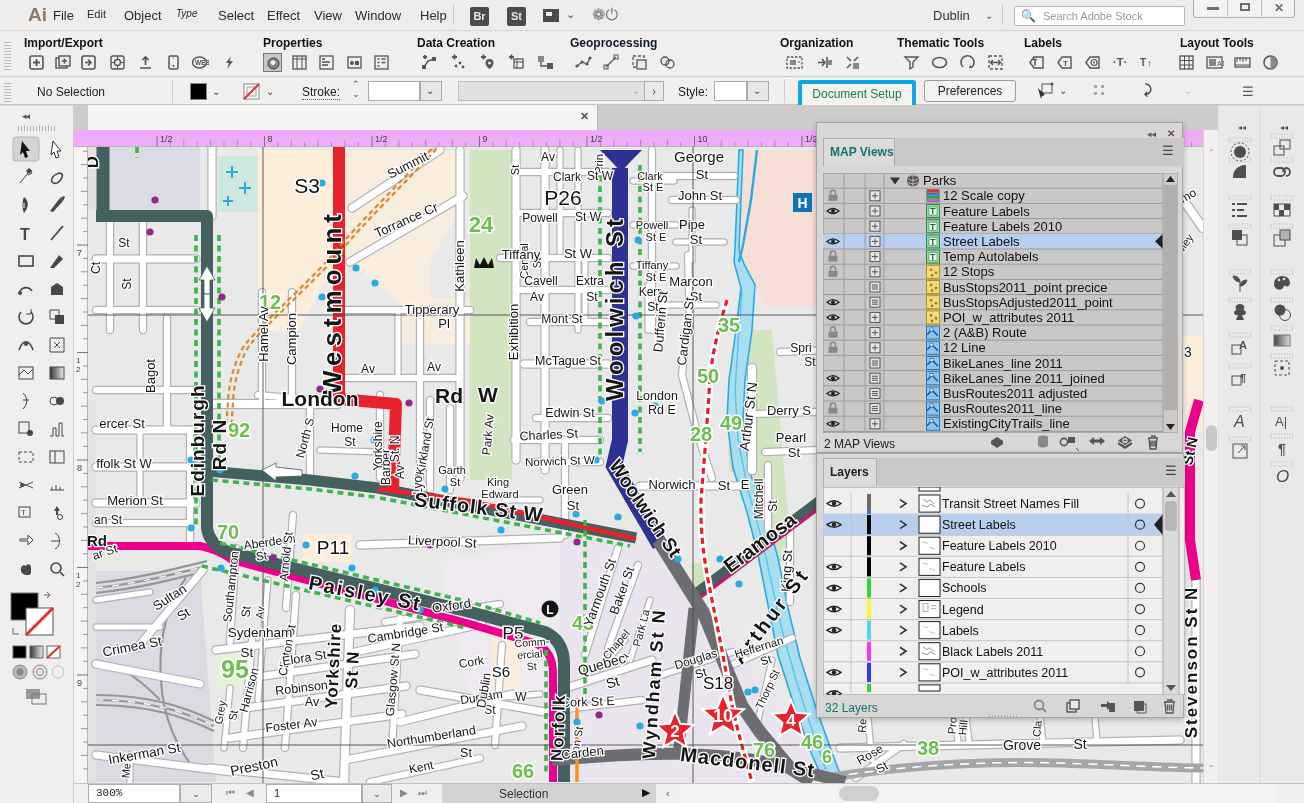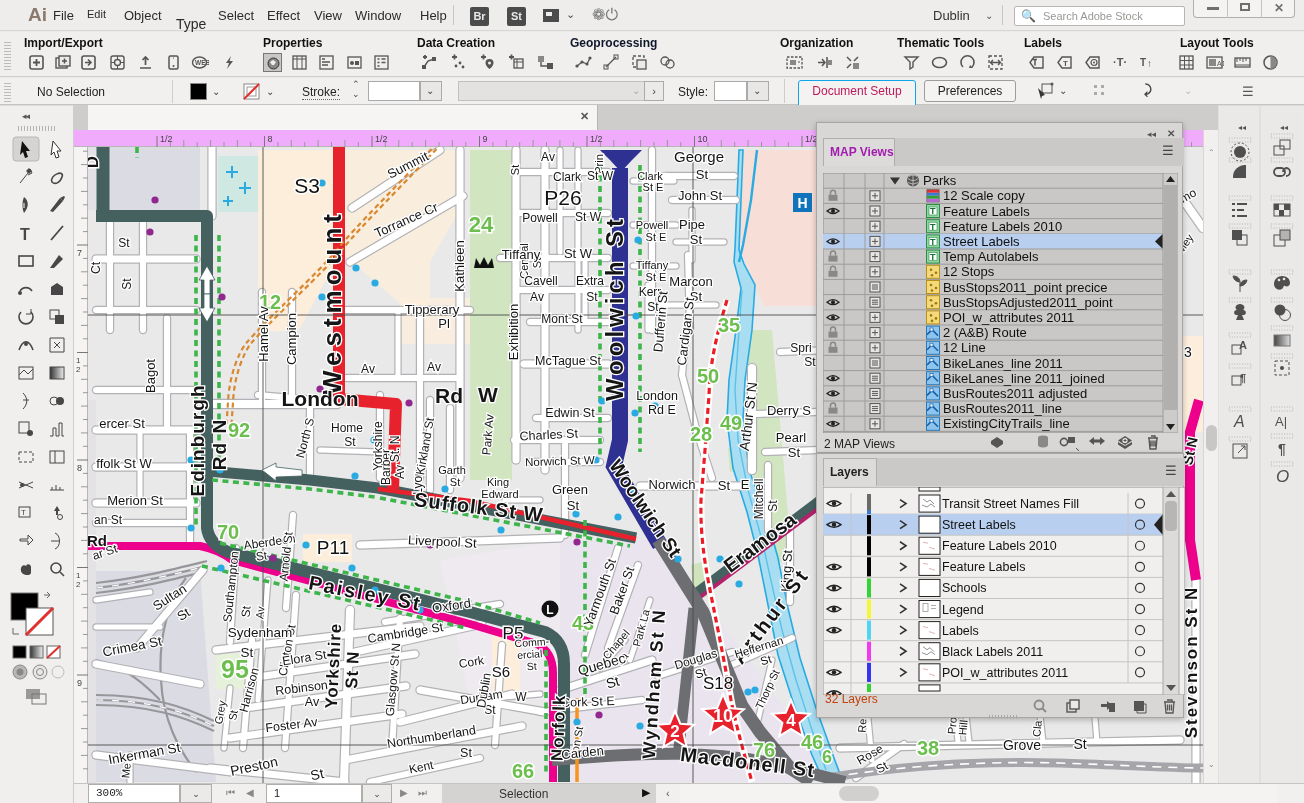--- a/index.html
+++ b/index.html
@@ -10,21 +10,21 @@
 </style>
 </head>
 <body>
 <div id="app">
 
   <div class="abs" style="left:0;top:0;width:1304px;height:31px;background:#eeedec;border-bottom:1px solid #d8d6d4;padding-left:24px;">
     <span class="abs" style="left:28px;top:4px;font-size:19px;font-weight:bold;color:#8a7a6e;">Ai</span>
     <span class="abs" style="left:53px;top:8px;color:#2b2b2b;font-size:13px;">File</span>
     <span class="abs" style="left:87px;top:8px;color:#2b2b2b;font-size:11px;">Edit</span>
     <span class="abs" style="left:124px;top:8px;color:#2b2b2b;font-size:13px;">Object</span>
-    <span class="abs" style="left:176px;top:16px;color:#2b2b2b;font-size:14px;">Type</span>
+    <span class="abs" style="left:176px;top:8px;color:#2b2b2b;font-size:10px;font-style:italic;">Type</span>
     <span class="abs" style="left:218px;top:8px;color:#2b2b2b;font-size:13px;">Select</span>
     <span class="abs" style="left:267px;top:8px;color:#2b2b2b;font-size:13px;">Effect</span>
     <span class="abs" style="left:314px;top:8px;color:#2b2b2b;font-size:13px;">View</span>
     <span class="abs" style="left:355px;top:8px;color:#2b2b2b;font-size:13px;">Window</span>
     <span class="abs" style="left:420px;top:8px;color:#2b2b2b;font-size:13px;">Help</span>
     <span class="abs" style="left:453px;top:5px;width:1px;height:20px;background:#c8c6c4;"></span>
     <span class="abs" style="left:470px;top:7px;width:19px;height:19px;background:#4b4b4b;color:#e8e8e8;font-size:11px;font-weight:bold;text-align:center;line-height:19px;border-radius:2px;">Br</span>
     <span class="abs" style="left:507px;top:7px;width:19px;height:19px;background:#4b4b4b;color:#e8e8e8;font-size:11px;font-weight:bold;text-align:center;line-height:19px;border-radius:2px;">St</span>
     <span class="abs" style="left:543px;top:9px;width:16px;height:13px;background:#4b4b4b;"></span>
     <span class="abs" style="left:546px;top:12px;width:6px;height:4px;background:#eeedec;"></span>
@@ -255,21 +255,21 @@
     <span class="abs" style="left:678px;top:2px;"></span>
   </div>
 
   <div class="abs" style="left:644px;top:78px;width:660px;height:27px;background:#f1f0ee;border-bottom:1px solid #c6c4c2;">
     <span class="abs" style="left:0px;top:3px;width:20px;height:20px;background:#eceae8;border:1px solid #aaa;text-align:center;line-height:18px;font-size:11px;color:#444;">›</span>
     <span class="abs" style="left:34px;top:7px;font-size:12px;color:#222;">Style:</span>
     <span class="abs" style="left:70px;top:3px;width:33px;height:20px;background:#fff;border:1px solid #aaa;"></span>
     <span class="abs" style="left:103px;top:3px;width:22px;height:20px;background:#e8e7e5;border:1px solid #aaa;"></span>
     <span class="abs" style="left:109px;top:7px;color:#444;font-size:10px;">⌄</span>
     <span class="abs" style="left:140px;top:1px;width:1px;height:24px;background:#cfcdcb;"></span>
-    <span class="abs" style="left:154px;top:2px;width:118px;height:32px;background:#f4f3f1;border:1px solid #0ea5e9;border-radius:3px;text-align:center;line-height:20px;font-size:12px;color:#be185d;">Document Setup</span>
+    <span class="abs" style="left:154px;top:2px;width:118px;height:32px;background:#f4f3f1;border:4px solid #0ea5e9;border-radius:3px;text-align:center;line-height:20px;font-size:12px;color:#15803d;">Document Setup</span>
     <span class="abs" style="left:280px;top:2px;width:92px;height:22px;background:#f4f3f1;border:1px solid #9e9c9a;border-radius:3px;text-align:center;line-height:20px;font-size:12px;color:#222;">Preferences</span>
     <svg class="abs" style="left:390px;top:4px;" width="22" height="18">
         <rect x="8" y="2" width="10" height="9" fill="none" stroke="#555"></rect>
         <circle cx="8" cy="11" r="1.5" fill="#555"></circle>
         <circle cx="18" cy="2" r="1.5" fill="#555"></circle>
         <path d="M4,6 L11,13 L8,14 L7,17 Z" fill="#333"></path>
       </svg>
     <span class="abs" style="left:415px;top:7px;color:#444;font-size:10px;">⌄</span>
     <span class="abs" style="left:448px;top:5px;width:13px;height:13px;opacity:.45;background:radial-gradient(circle 2px,#555 2px,transparent 2px);background-size:7px 7px;"></span>
     <span class="abs" style="left:500px;top:4px;font-size:13px;color:#444;font-weight:bold;">⤸</span>
@@ -1255,21 +1255,21 @@
         <g transform="translate(64,370)">
           <text x="-6" y="6" font-size="17" fill="#4f4f4f" font-style="italic" font-family="Liberation Serif">O</text>
         </g>
       </svg></div>
 
   <div id="mapviews" class="abs" style="left:816px;top:122px;width:367px;height:331px;background:#d9d7d5;border:1px solid #a8a6a4;box-shadow:0 2px 6px rgba(0,0,0,.25);">
       <span class="abs" style="left:330px;top:6px;color:#555;font-size:9px;">◂◂</span>
       <span class="abs" style="left:350px;top:5px;color:#555;font-size:10px;font-weight:bold;">✕</span>
       <div class="abs" style="left:6px;top:15px;width:361px;height:28px;background:#cbc9c7;"></div>
       <div class="abs" style="left:6px;top:15px;width:72px;height:28px;background:#dddbd9;border:1px solid #b0aeac;border-bottom:none;"></div>
-      <span class="abs" style="left:13px;top:22px;font-size:12px;font-weight:bold;color:#a21caf;">MAP Views</span>
+      <span class="abs" style="left:13px;top:22px;font-size:12px;font-weight:bold;color:#0f766e;">MAP Views</span>
       <span class="abs" style="left:345px;top:20px;font-size:13px;color:#444;">☰</span>
       <svg width="355" height="260" style="position:absolute;left:6px;top:50px;">
         <rect x="0" y="0" width="355" height="260" fill="#c9c8c6" stroke="#8f8d8b"></rect>
         <line x1="0" y1="15.2" x2="340" y2="15.2" stroke="#9e9c9a"></line>
         <line x1="21" y1="0" x2="21" y2="15.2" stroke="#9e9c9a"></line>
         <line x1="42" y1="0" x2="42" y2="15.2" stroke="#9e9c9a"></line>
         <line x1="61" y1="0" x2="61" y2="15.2" stroke="#9e9c9a"></line>
         <g transform="translate(72,7.6)">
           <path d="M-5,-3 h10 l-5,7 Z" fill="#333"></path>
         </g>
@@ -1755,21 +1755,21 @@
           <circle cx="0" cy="0" r="2.2" fill="#222"></circle>
         </g>
         <line x1="28" y1="195.9" x2="28" y2="217" stroke="#c6c4c2"></line>
         <rect x="44" y="196.9" width="4" height="8.099999999999994" fill="#35d435"></rect>
         <rect x="96" y="197.9" width="21" height="6.099999999999994" fill="#fff" stroke="#222"></rect>
         <rect x="340" y="0" width="16" height="208" fill="#dddbd9" stroke="#aaa8a6"></rect>
         <path d="M343,10 l5,-6 l5,6 Z" fill="#555"></path>
         <path d="M343,198 l5,6 l5,-6 Z" fill="#555"></path>
         <rect x="342" y="14" width="12" height="30" rx="4" fill="#b8b6b4"></rect>
       </svg>
-      <span class="abs" style="left:8px;top:238px;font-size:12px;color:#c2410c;">32 Layers</span>
+      <span class="abs" style="left:8px;top:247px;font-size:12px;color:#0f766e;">32 Layers</span>
       <svg width="160" height="20" style="position:absolute;left:215px;top:243px;">
     <g transform="translate(0,2)">
           <circle cx="7" cy="6" r="4.5" fill="none" stroke="#8a8886" stroke-width="1.8"></circle>
           <path d="M10,9 l4,4" stroke="#8a8886" stroke-width="1.8"></path>
         </g>
     <g transform="translate(34,2)">
           <rect x="1" y="4" width="9" height="9" fill="none" stroke="#555" stroke-width="1.4"></rect>
           <rect x="4" y="1" width="9" height="9" fill="#ebe9e7" stroke="#555" stroke-width="1.4"></rect>
         </g>
     <g transform="translate(68,2)">

